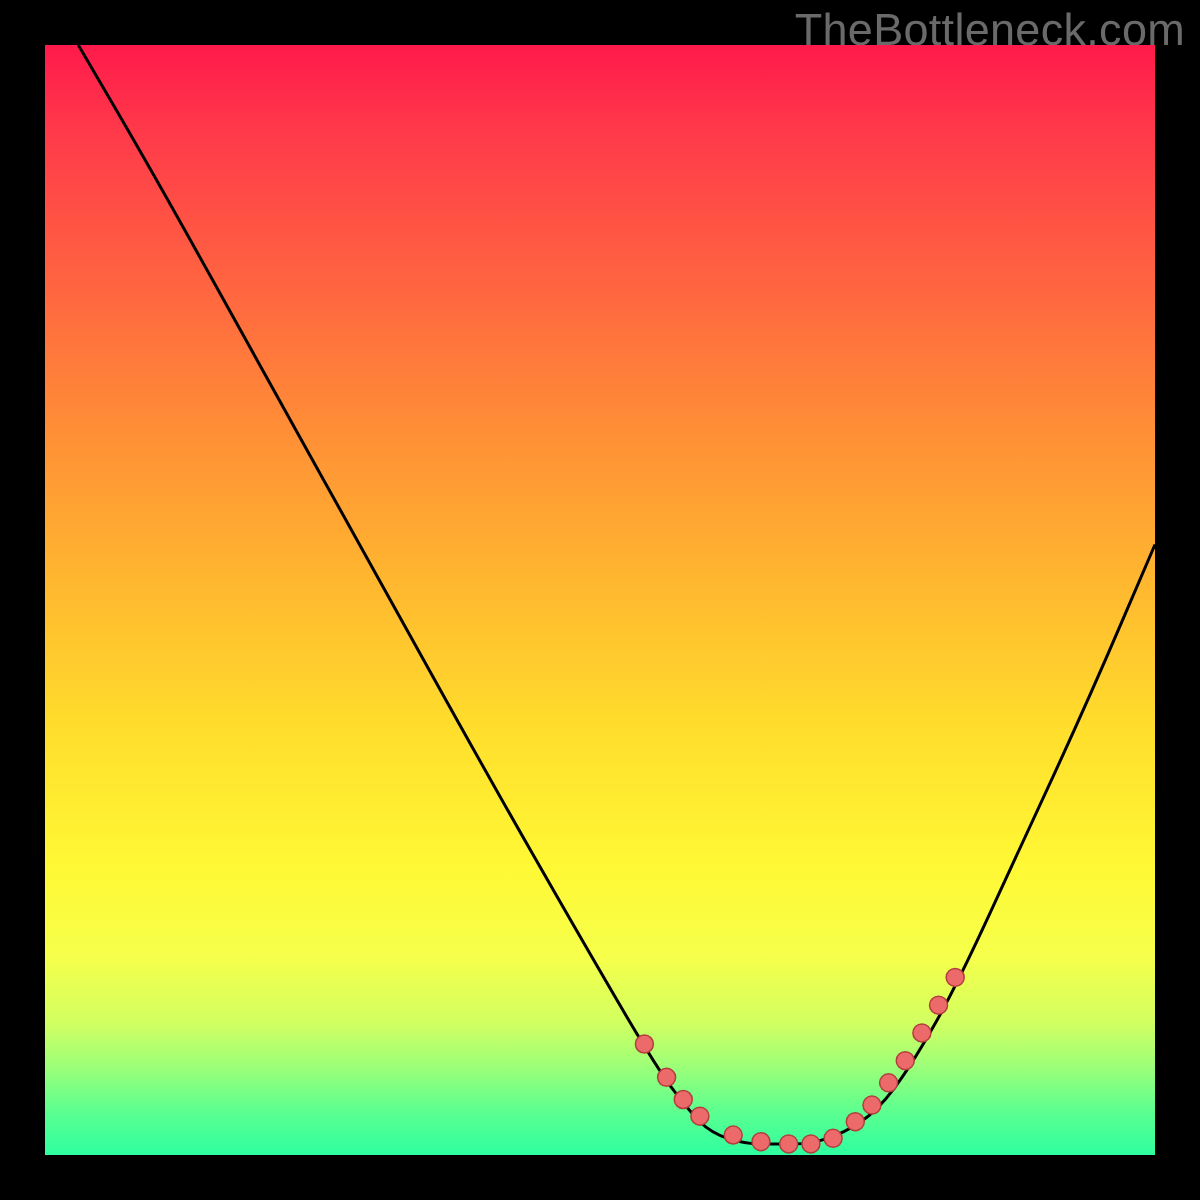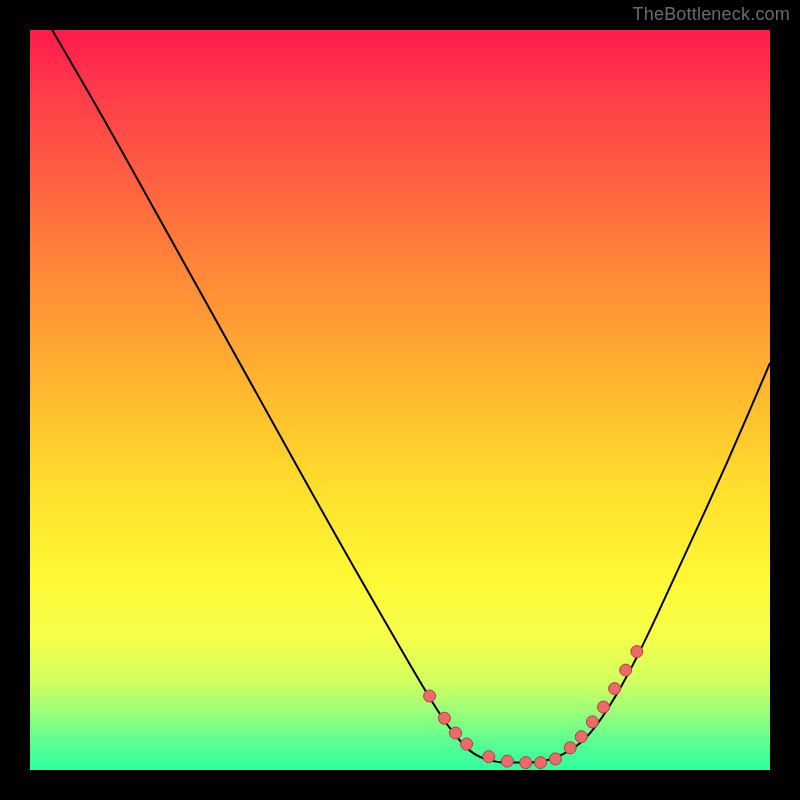--- a/index.html
+++ b/index.html
@@ -17,21 +17,21 @@
     left: 0;
     width: 800px;
     height: 800px;
     background: #000;
   }
   .watermark {
     position: absolute;
     top: 4px;
     right: 10px;
     color: #6a6a6a;
-    font-size: 18px;
+    font-size: 30px;
     font-weight: 400;
     letter-spacing: 0.2px;
   }
   .plot {
     position: absolute;
     top: 30px;
     left: 30px;
     width: 740px;
     height: 740px;
   }

